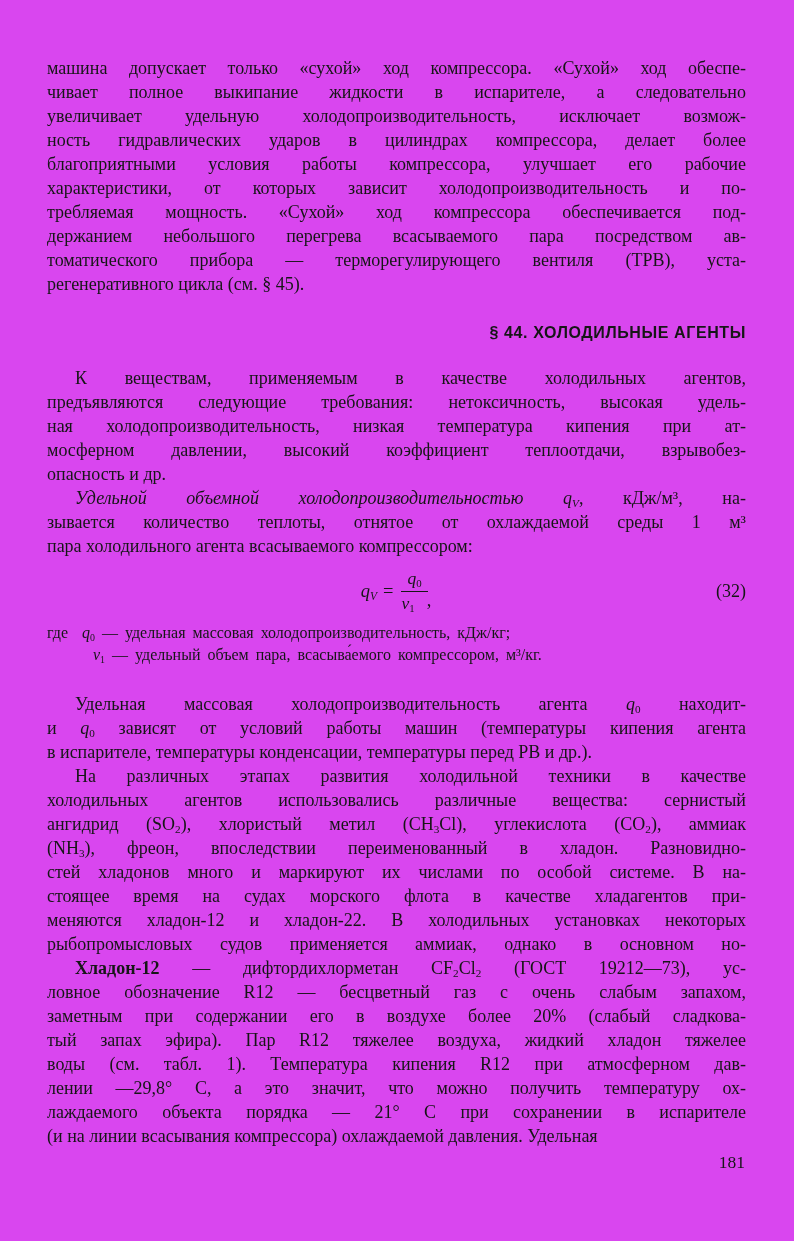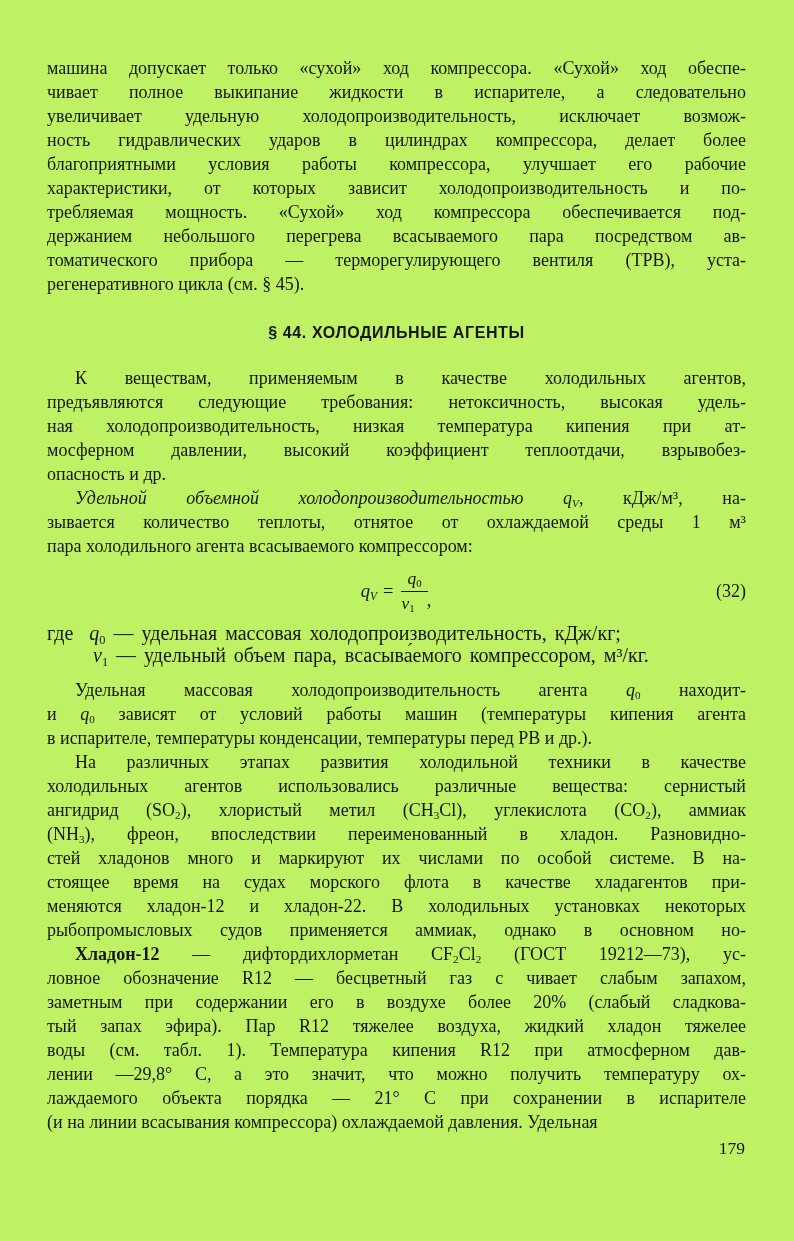--- a/index.html
+++ b/index.html
@@ -1,54 +1,54 @@
 <!DOCTYPE html>
 <html><head>
 <meta charset="utf-8">
 <style>
   html,body { margin:0; padding:0; background:#f6f6f3; }
   .page {
     position:relative;
     width:794px; height:1241px;
     margin:0 auto;
-    background:#bef264;
+    background:#d946ef;
     box-sizing:border-box;
     padding:56px 48px 0 47px;
     color:#161616;
     font-family:"Liberation Serif","DejaVu Serif",serif;
     overflow:hidden;
   }
   .body { font-size:18px; line-height:24px; }
   .para { margin:0; }
   .line { text-align:justify; text-align-last:justify; white-space:normal; }
   .line.para-last { text-align-last:left; }
   .line.indent { text-indent:28px; }
   .i { font-style:italic; }
   .b { font-weight:bold; }
   sub { font-size:0.62em; line-height:0; vertical-align:-0.3em; }
   sub.i { font-style:italic; }
 
   .heading {
     font-family:"Liberation Sans","DejaVu Sans",sans-serif;
     font-size:16px; font-weight:bold; letter-spacing:0.6px;
-    text-align:center;
+    text-align:right;
     margin:28px 0 24px 0;
   }
 
   .eq-row { position:relative; text-align:center; margin:10px 0 8px 0; font-size:18.5px; }
   .eq-body { display:inline-flex; align-items:center; }
   .eq-lhs { margin-right:6px; }
   .eq-equals { margin-right:8px; }
   .frac { display:inline-block; vertical-align:middle; text-align:left; font-size:17.5px; }
   .frac .num { display:block; border-bottom:1.3px solid #161616; padding:0 6px 2px 6px; }
   .frac .den { display:block; padding-top:1px; }
   .eq-comma { position:relative; top:9px; left:-1px; }
   .eq-number { position:absolute; right:0; top:50%; transform:translateY(-50%); font-size:18px; }
 
-  .where { font-size:20px; line-height:22px; margin-bottom:12px; word-spacing:3px; }
+  .where { font-size:16px; line-height:22px; margin-bottom:26px; word-spacing:3px; }
   .where .line { text-align:left; text-align-last:left; }
   .where .line + .line { padding-left:46px; }
 
   .page-number { margin-top:4px; text-align:right; font-size:17.5px; padding-right:1px; }
 </style>
 </head>
 <body>
 
 <div class="page">
 
@@ -111,24 +111,24 @@
       <div class="line"><span>ангидрид (SO</span><sub>2</sub><span>), хлористый метил (CH</span><sub>3</sub><span>Cl), углекислота (CO</span><sub>2</sub><span>), аммиак</span></div>
       <div class="line"><span>(NH</span><sub>3</sub><span>), фреон, впоследствии переименованный в хладон. Разновидно-</span></div>
       <div class="line"><span>стей хладонов много и маркируют их числами по особой системе. В на-</span></div>
       <div class="line"><span>стоящее время на судах морского флота в качестве хладагентов при-</span></div>
       <div class="line"><span>меняются хладон-12 и хладон-22. В холодильных установках некоторых</span></div>
       <div class="line"><span>рыбопромысловых судов применяется аммиак, однако в основном но-</span></div>
     </div>
 
   <div class="para body">
       <div class="line indent"><span class="b">Хладон-12</span><span> — дифтордихлорметан CF</span><sub>2</sub><span>Cl</span><sub>2</sub><span> (ГОСТ 19212—73), ус-</span></div>
-      <div class="line"><span>ловное обозначение R12 — бесцветный газ с чивает слабым запахом,</span></div>
+      <div class="line"><span>ловное обозначение R12 — бесцветный газ с очень слабым запахом,</span></div>
       <div class="line"><span>заметным при содержании его в воздухе более 20% (слабый сладкова-</span></div>
       <div class="line"><span>тый запах эфира). Пар R12 тяжелее воздуха, жидкий хладон тяжелее</span></div>
       <div class="line"><span>воды (см. табл. 1). Температура кипения R12 при атмосферном дав-</span></div>
       <div class="line"><span>лении —29,8° С, а это значит, что можно получить температуру ох-</span></div>
       <div class="line"><span>лаждаемого объекта порядка — 21° С при сохранении в испарителе</span></div>
       <div class="line para-last"><span>(и на линии всасывания компрессора) охлаждаемой давления. Удельная</span></div>
     </div>
 
-  <div class="page-number">179</div>
+  <div class="page-number">181</div>
 
 </div>
 
 </body></html>

